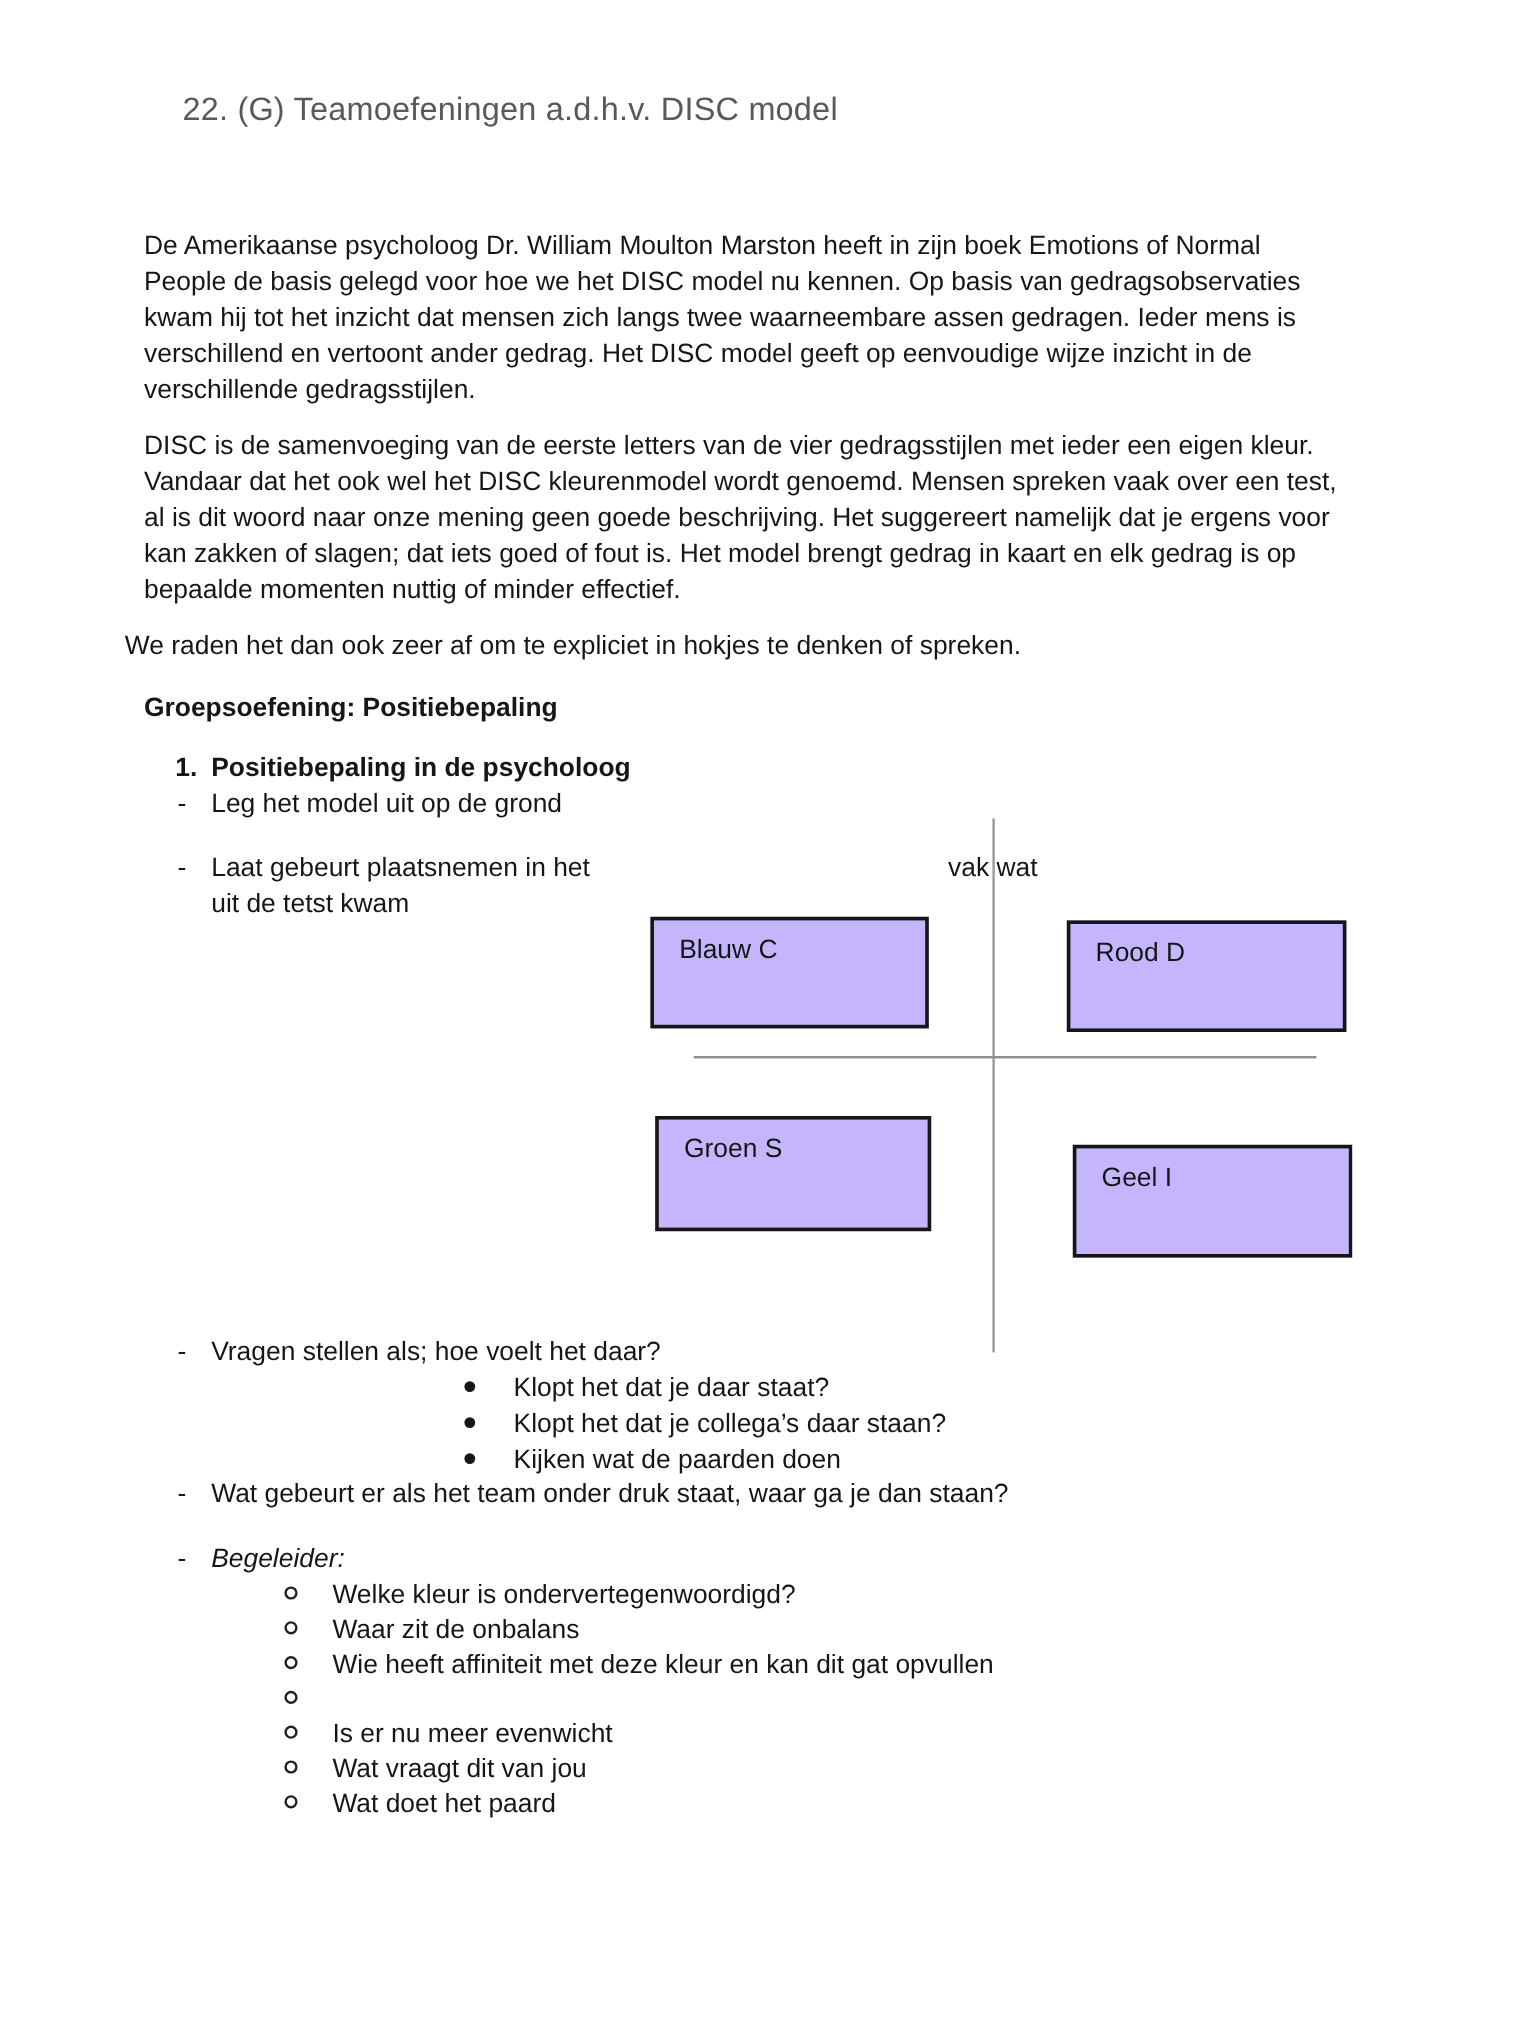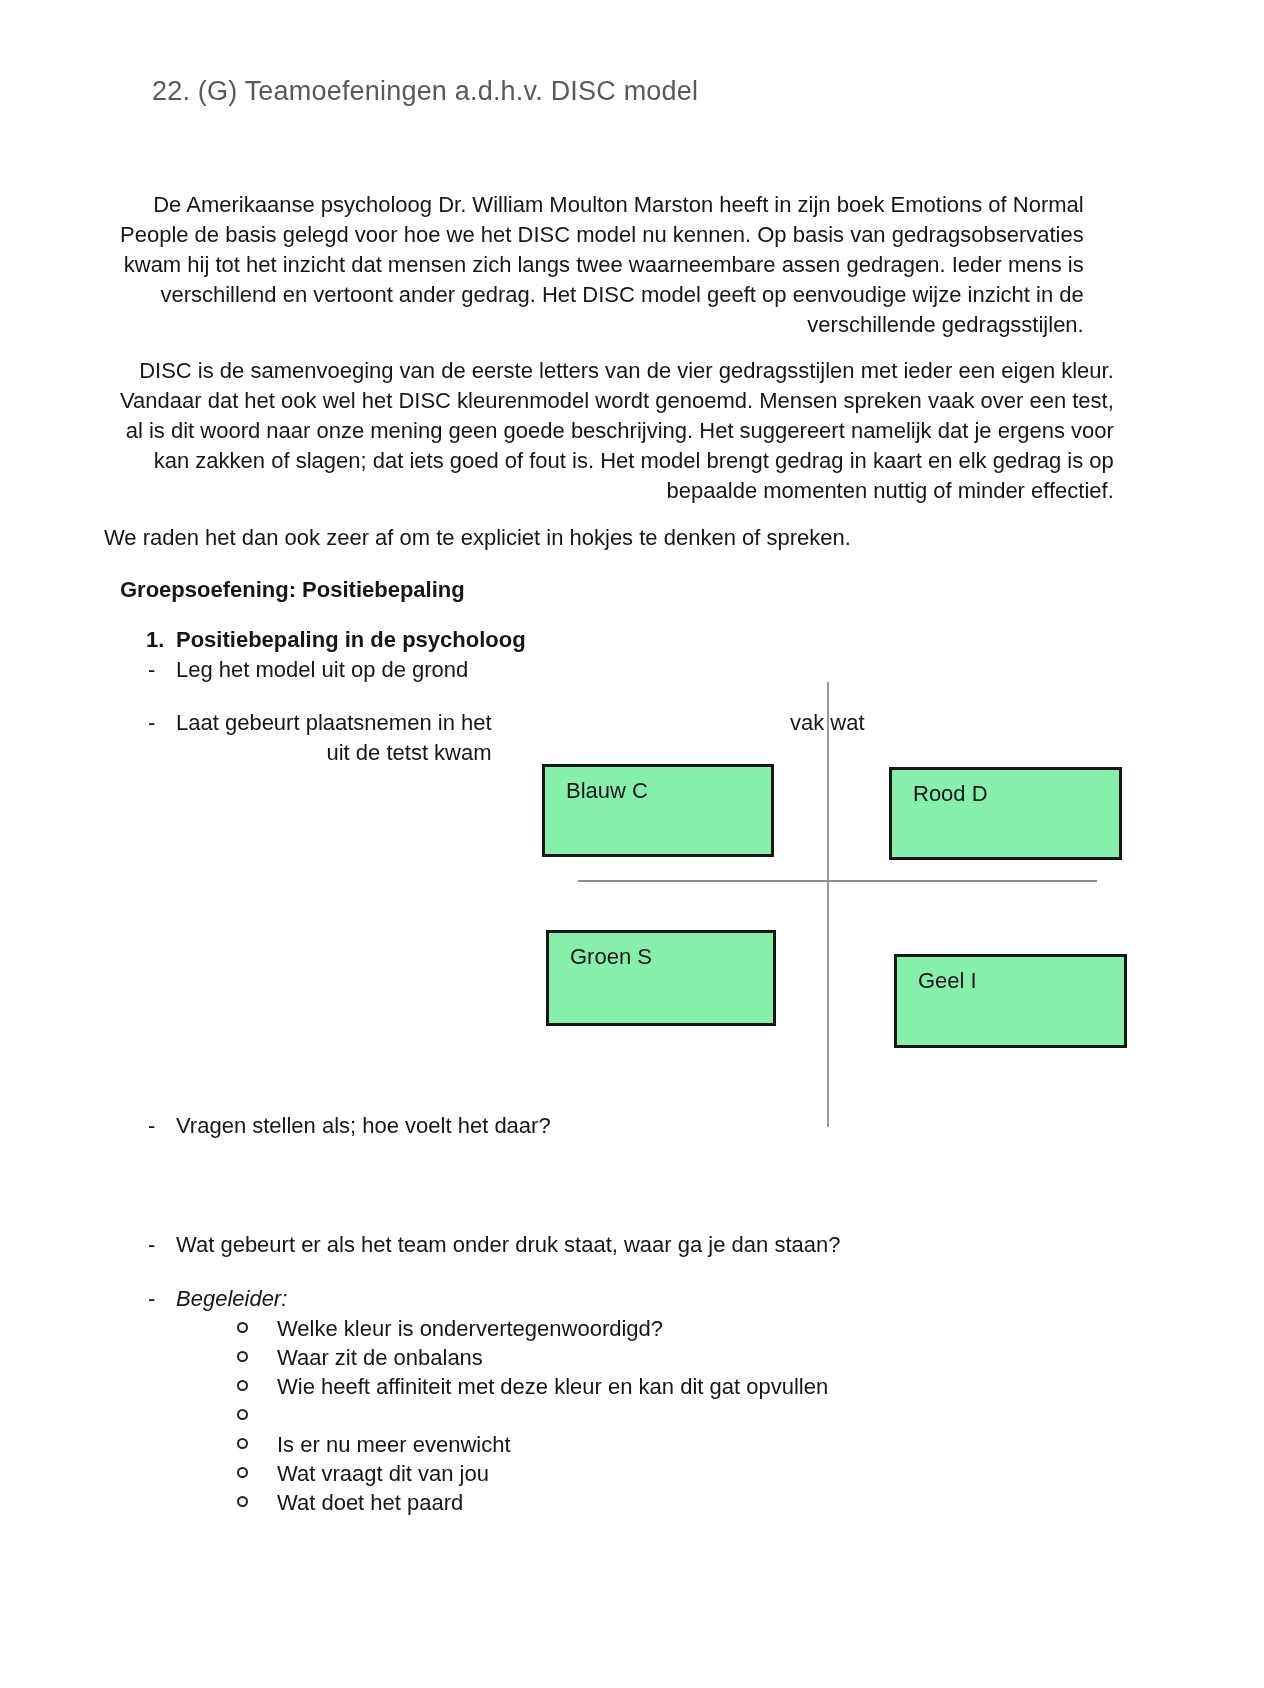--- a/index.html
+++ b/index.html
@@ -14,21 +14,21 @@
     width:1127px;
     height:1688px;
     background:#ffffff;
     font-family:Liberation Sans, sans-serif;
     font-size:22px;
     color:var(--text-color);
     overflow:hidden;
     margin-top:14px;
   }
   .abs{position:absolute;}
-  .tline{white-space:nowrap;line-height:30px;height:30px;text-align:right;}
+  .tline{white-space:nowrap;line-height:30px;height:30px;}
   .heading{
     left:152px;top:62px;
     font-size:27px;
     color:var(--heading-gray);
     white-space:nowrap;
     letter-spacing:0.2px;
   }
   .p1{left:120px;top:176px;}
   .p2{left:120px;top:342px;}
   .p3{left:104px;top:509px;}
@@ -43,21 +43,21 @@
   .d1{left:148px;top:641px;}
   .d2{left:148px;top:694px;}
   .d2-overlay{position:absolute;left:642px;top:0;line-height:30px;white-space:nowrap;}
   
   .vline{left:827px;top:668px;width:2px;height:445px;background:var(--axis-gray);}
   .hline{left:578px;top:866px;width:519px;height:2px;background:#8f8f8f;}
   .qbox{
     position:absolute;
     box-sizing:border-box;
     border:3px solid var(--box-border);
-    background:#86efac;
+    background:#c4b5fd;
   }
   .qbox-blauw{left:542px;top:750px;width:232px;height:93px;}
   .qbox-rood{left:889px;top:753px;width:233px;height:93px;}
   .qbox-groen{left:546px;top:916px;width:230px;height:96px;}
   .qbox-geel{left:894px;top:940px;width:233px;height:94px;}
   .qbox-label{display:block;padding:11px 0 0 21px;white-space:nowrap;}
   
   .q1{left:148px;top:1097px;}
   .dotlist{left:387px;top:1127px;}
   .dotlist .mrow{height:30px;}
@@ -141,20 +141,34 @@
       <div class="qbox qbox-geel">
         <span class="qbox-label">Geel I</span>
       </div>
     </div>
 
   <div class="abs q1 mrow">
     <span class="marker dash-marker">-</span>
     <span class="tline">Vragen stellen als; hoe voelt het daar?</span>
   </div>
 
+  <div class="abs dotlist">
+      <div class="mrow">
+        <span class="marker dot-marker"></span>
+        <span class="tline">Klopt het dat je daar staat?</span>
+      </div>
+      <div class="mrow">
+        <span class="marker dot-marker"></span>
+        <span class="tline">Klopt het dat je collega’s daar staan?</span>
+      </div>
+      <div class="mrow">
+        <span class="marker dot-marker"></span>
+        <span class="tline">Kijken wat de paarden doen</span>
+      </div>
+    </div>
 
   <div class="abs q2 mrow">
     <span class="marker dash-marker">-</span>
     <span class="tline">Wat gebeurt er als het team onder druk staat, waar ga je dan staan?</span>
   </div>
 
   <div class="abs q3 mrow">
     <span class="marker dash-marker">-</span>
     <span class="tline italic">Begeleider:</span>
   </div>

